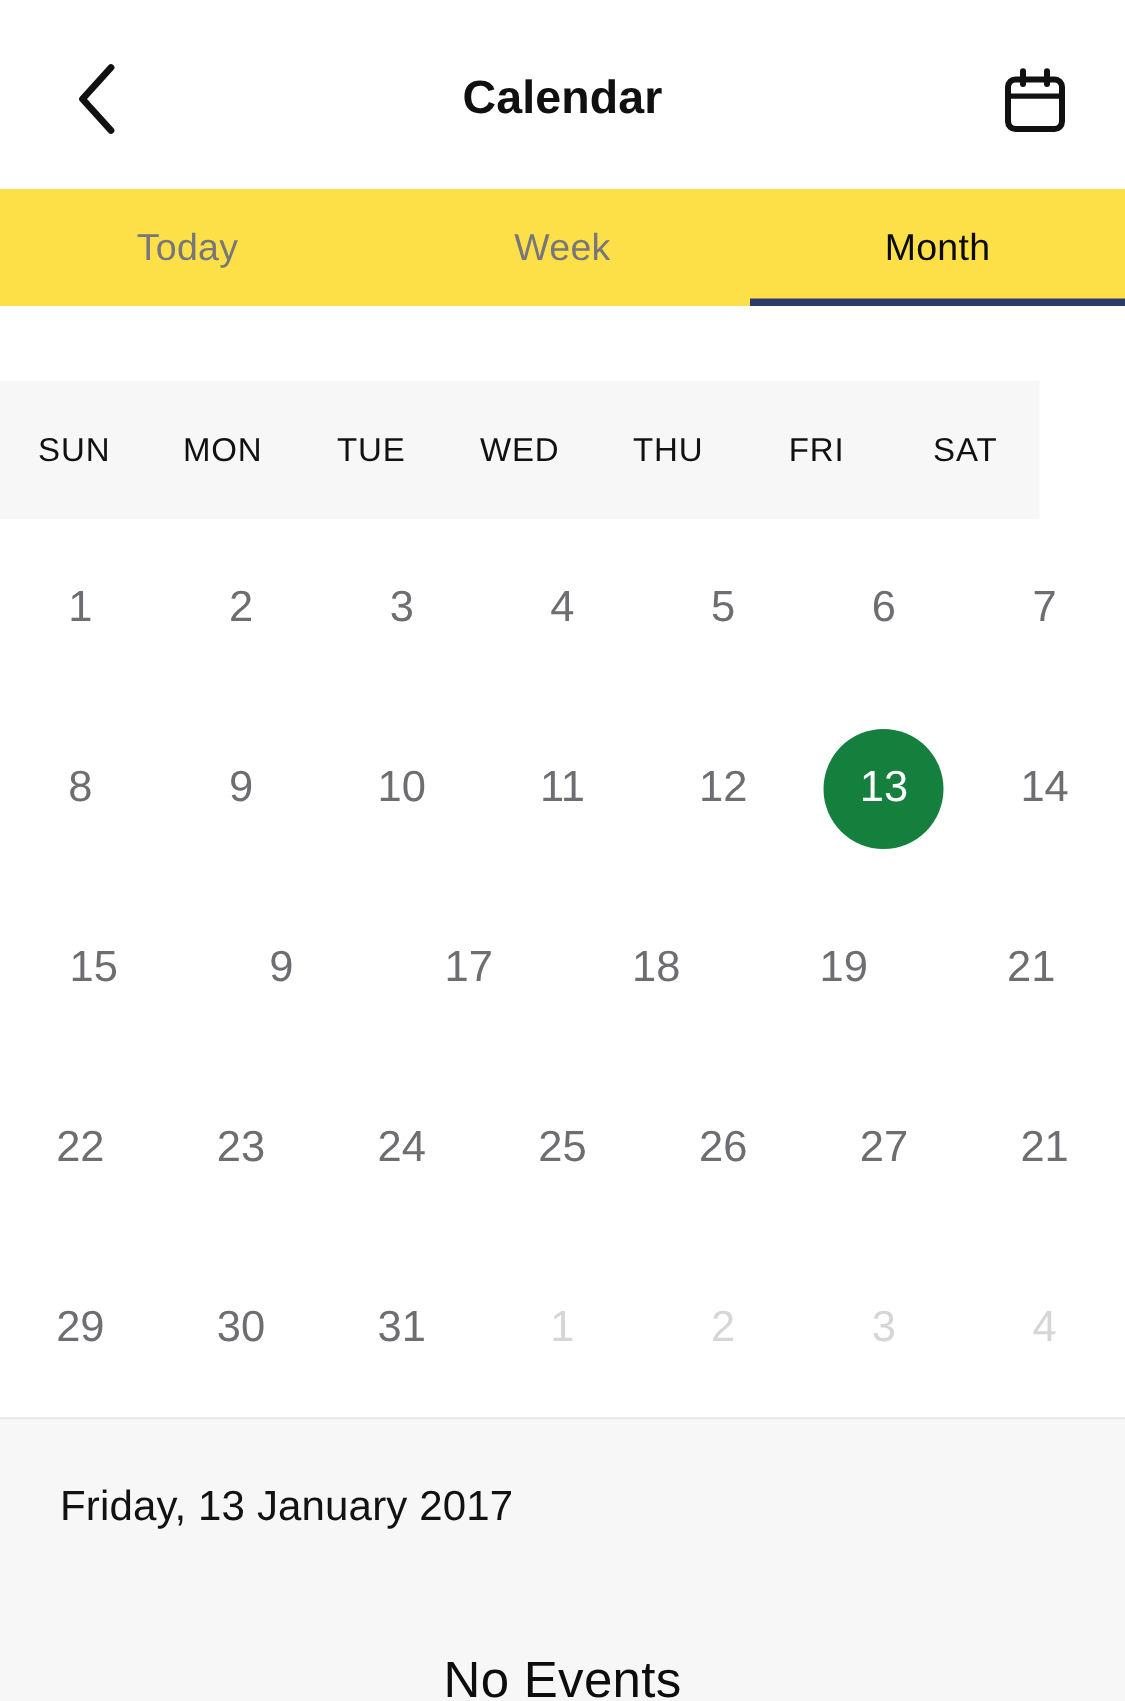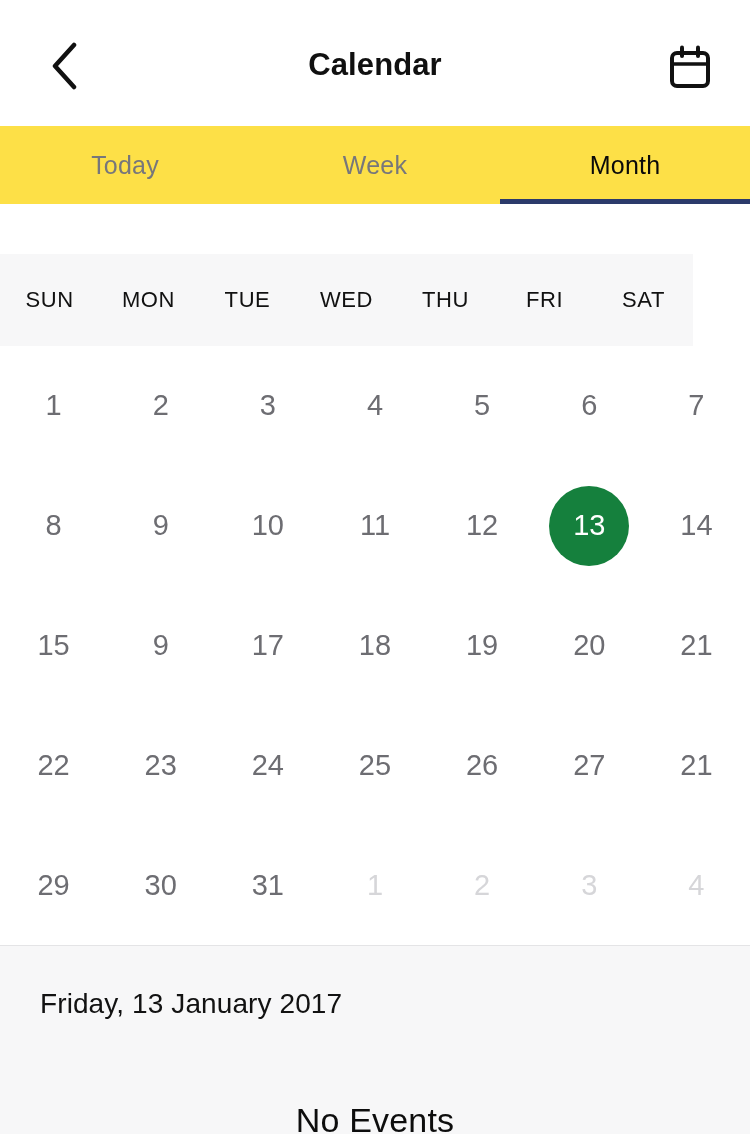--- a/index.html
+++ b/index.html
@@ -354,23 +354,20 @@
         <div class="day-cell">
           <div class="day-num">17</div>
         </div>
         <div class="day-cell">
           <div class="day-num">18</div>
         </div>
         <div class="day-cell">
           <div class="day-num">19</div>
         </div>
         <div class="day-cell">
-          <div class="day-num">20</div>
-        </div>
-        <div class="day-cell">
           <div class="day-num">21</div>
         </div>
       </div>
       <div class="week-row">
         <div class="day-cell">
           <div class="day-num">22</div>
         </div>
         <div class="day-cell">
           <div class="day-num">23</div>
         </div>

